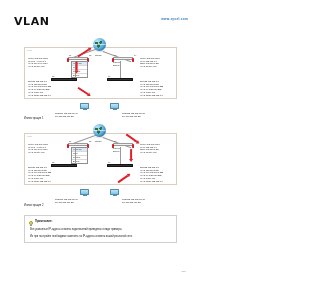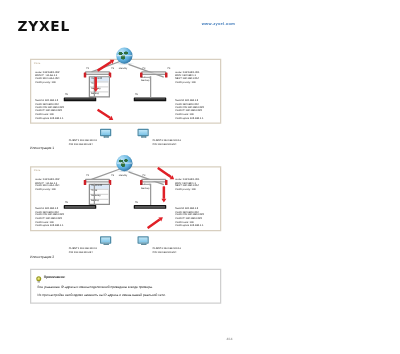--- a/index.html
+++ b/index.html
@@ -254,21 +254,21 @@
     right: 14px; bottom: 10px;
     font-size: 2.5px;
     color: #777;
   }
 </style>
 </head>
 <body>
 
 <div class="page">
 
-  <div class="brand">ZYXEL</div>
+  <div class="brand">VLAN</div>
   <div class="site-url">www.zyxel.com</div>
 
   <div class="diagram d1">
     <span class="diag-label">Сеть</span>
 
     <div class="line" style="left:48px; top:9px; width:30px; transform:rotate(-20deg);"></div>
     <div class="line" style="left:78px; top:2.5px; width:30px; transform:rotate(20deg);"></div>
 
     <div class="device" style="left:43px; top:9px; width:20px;">
       <span class="port-l"></span>

